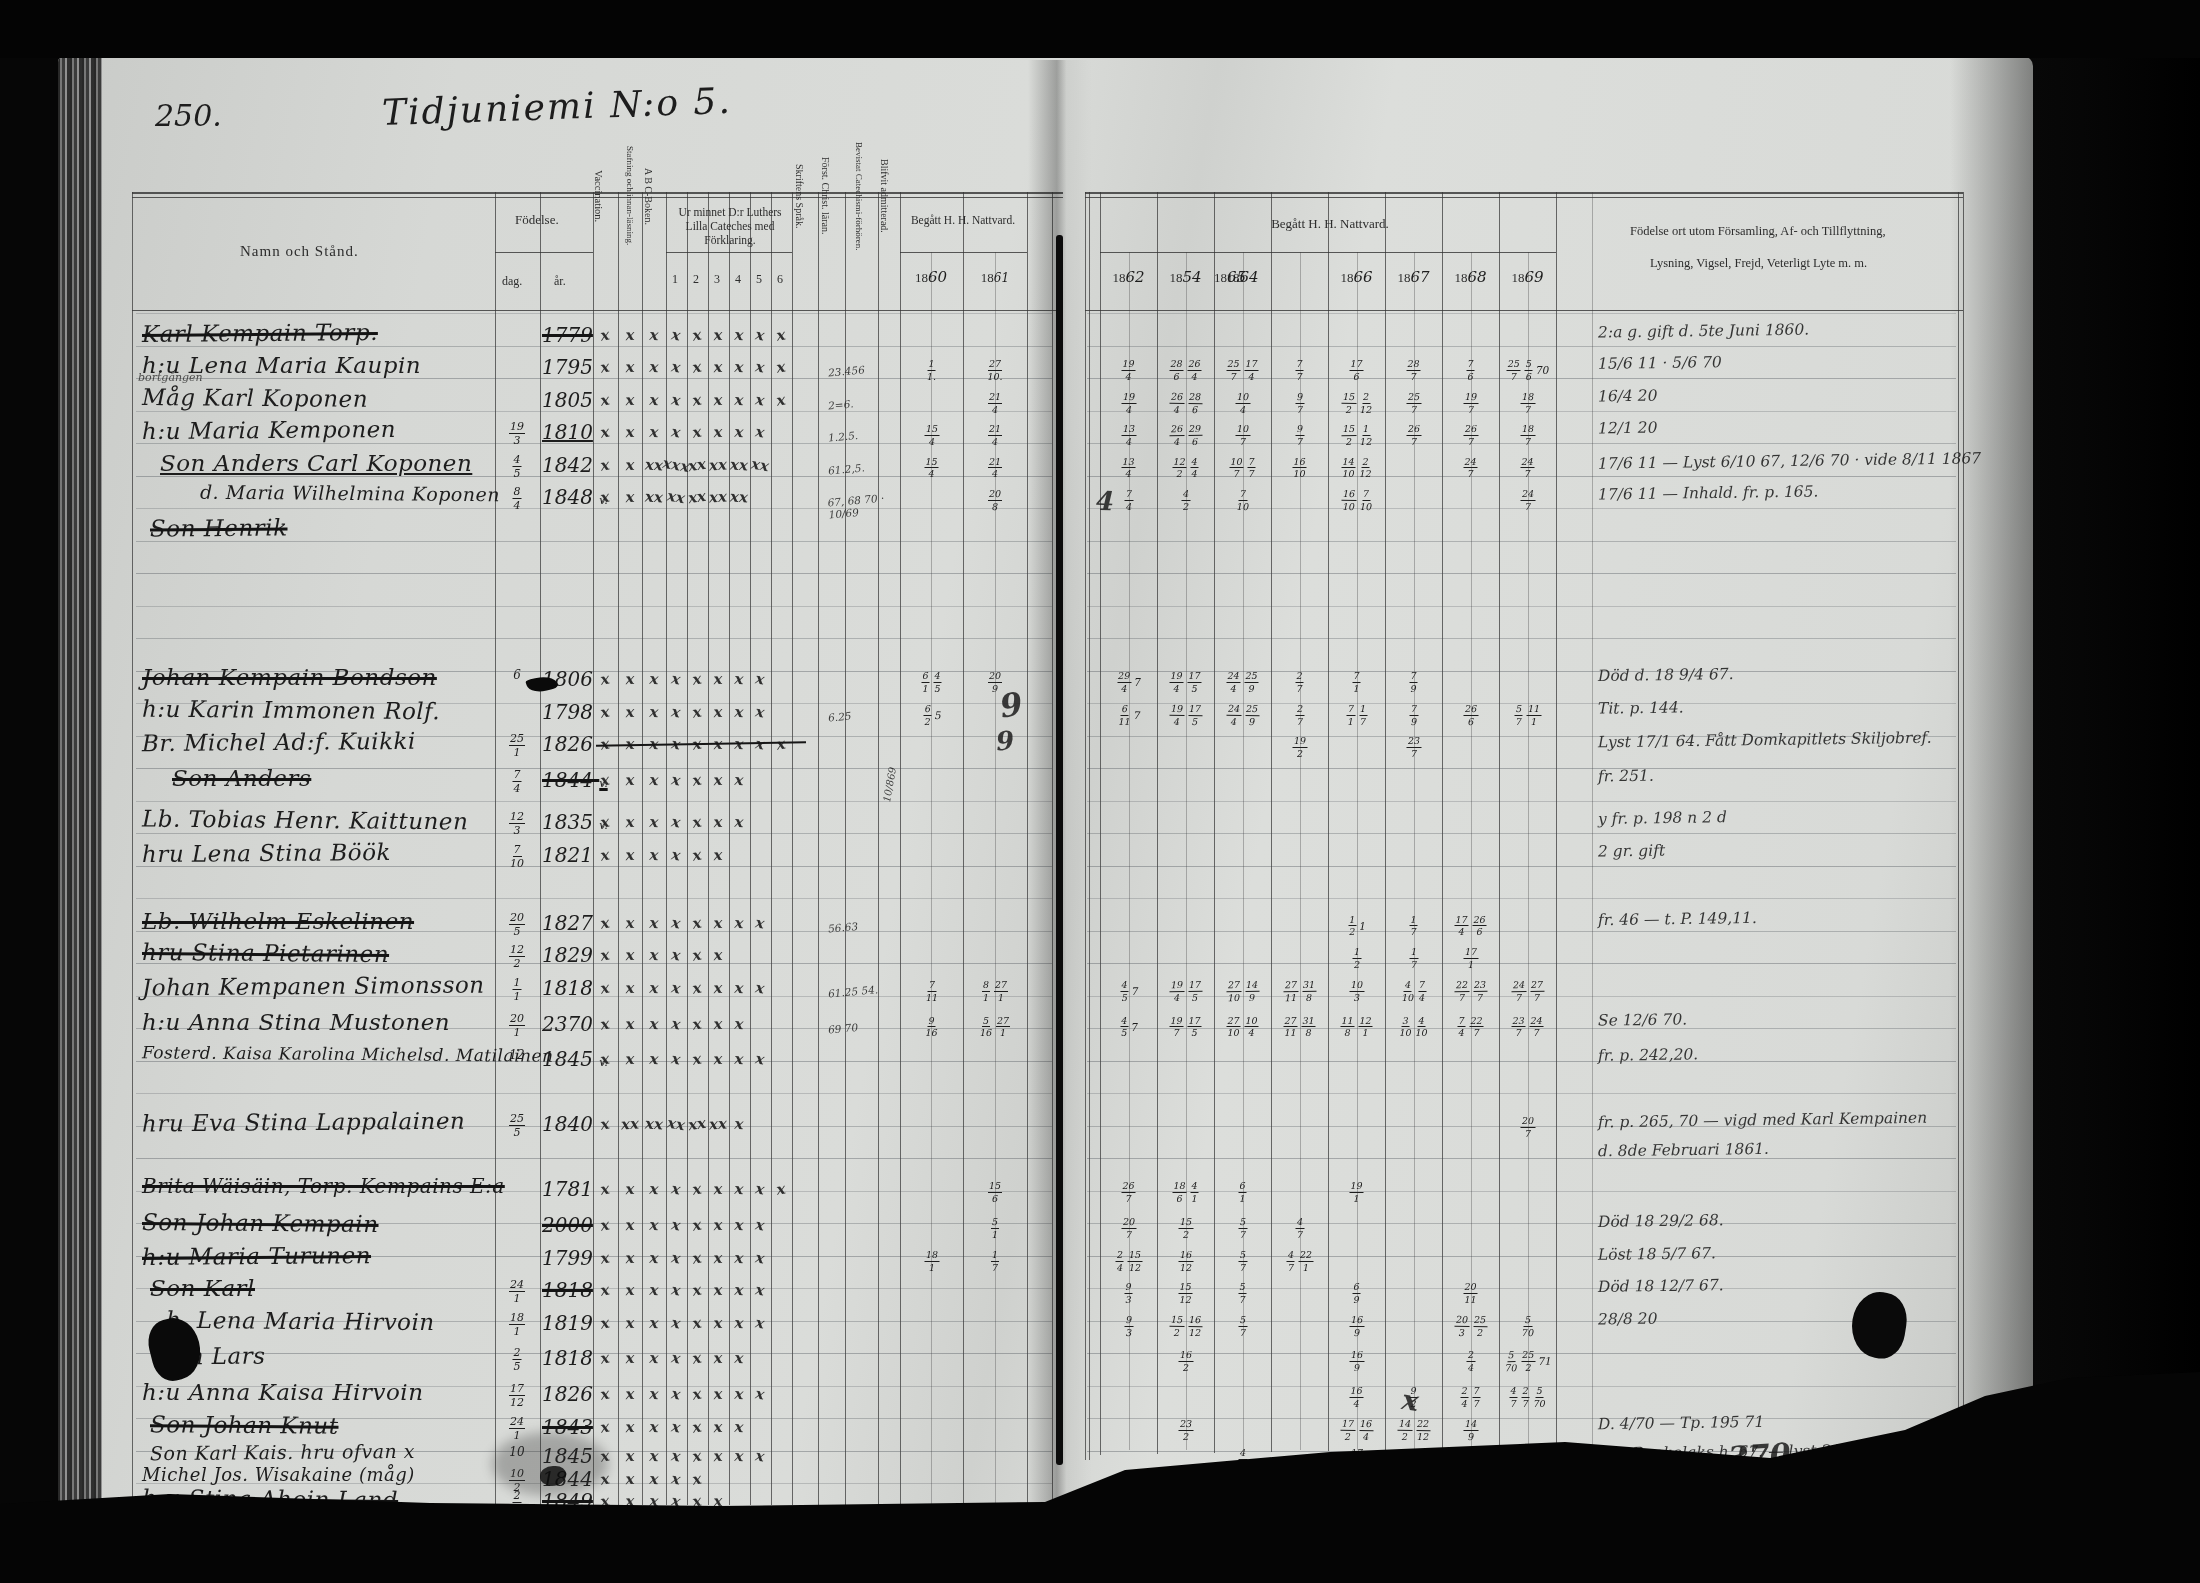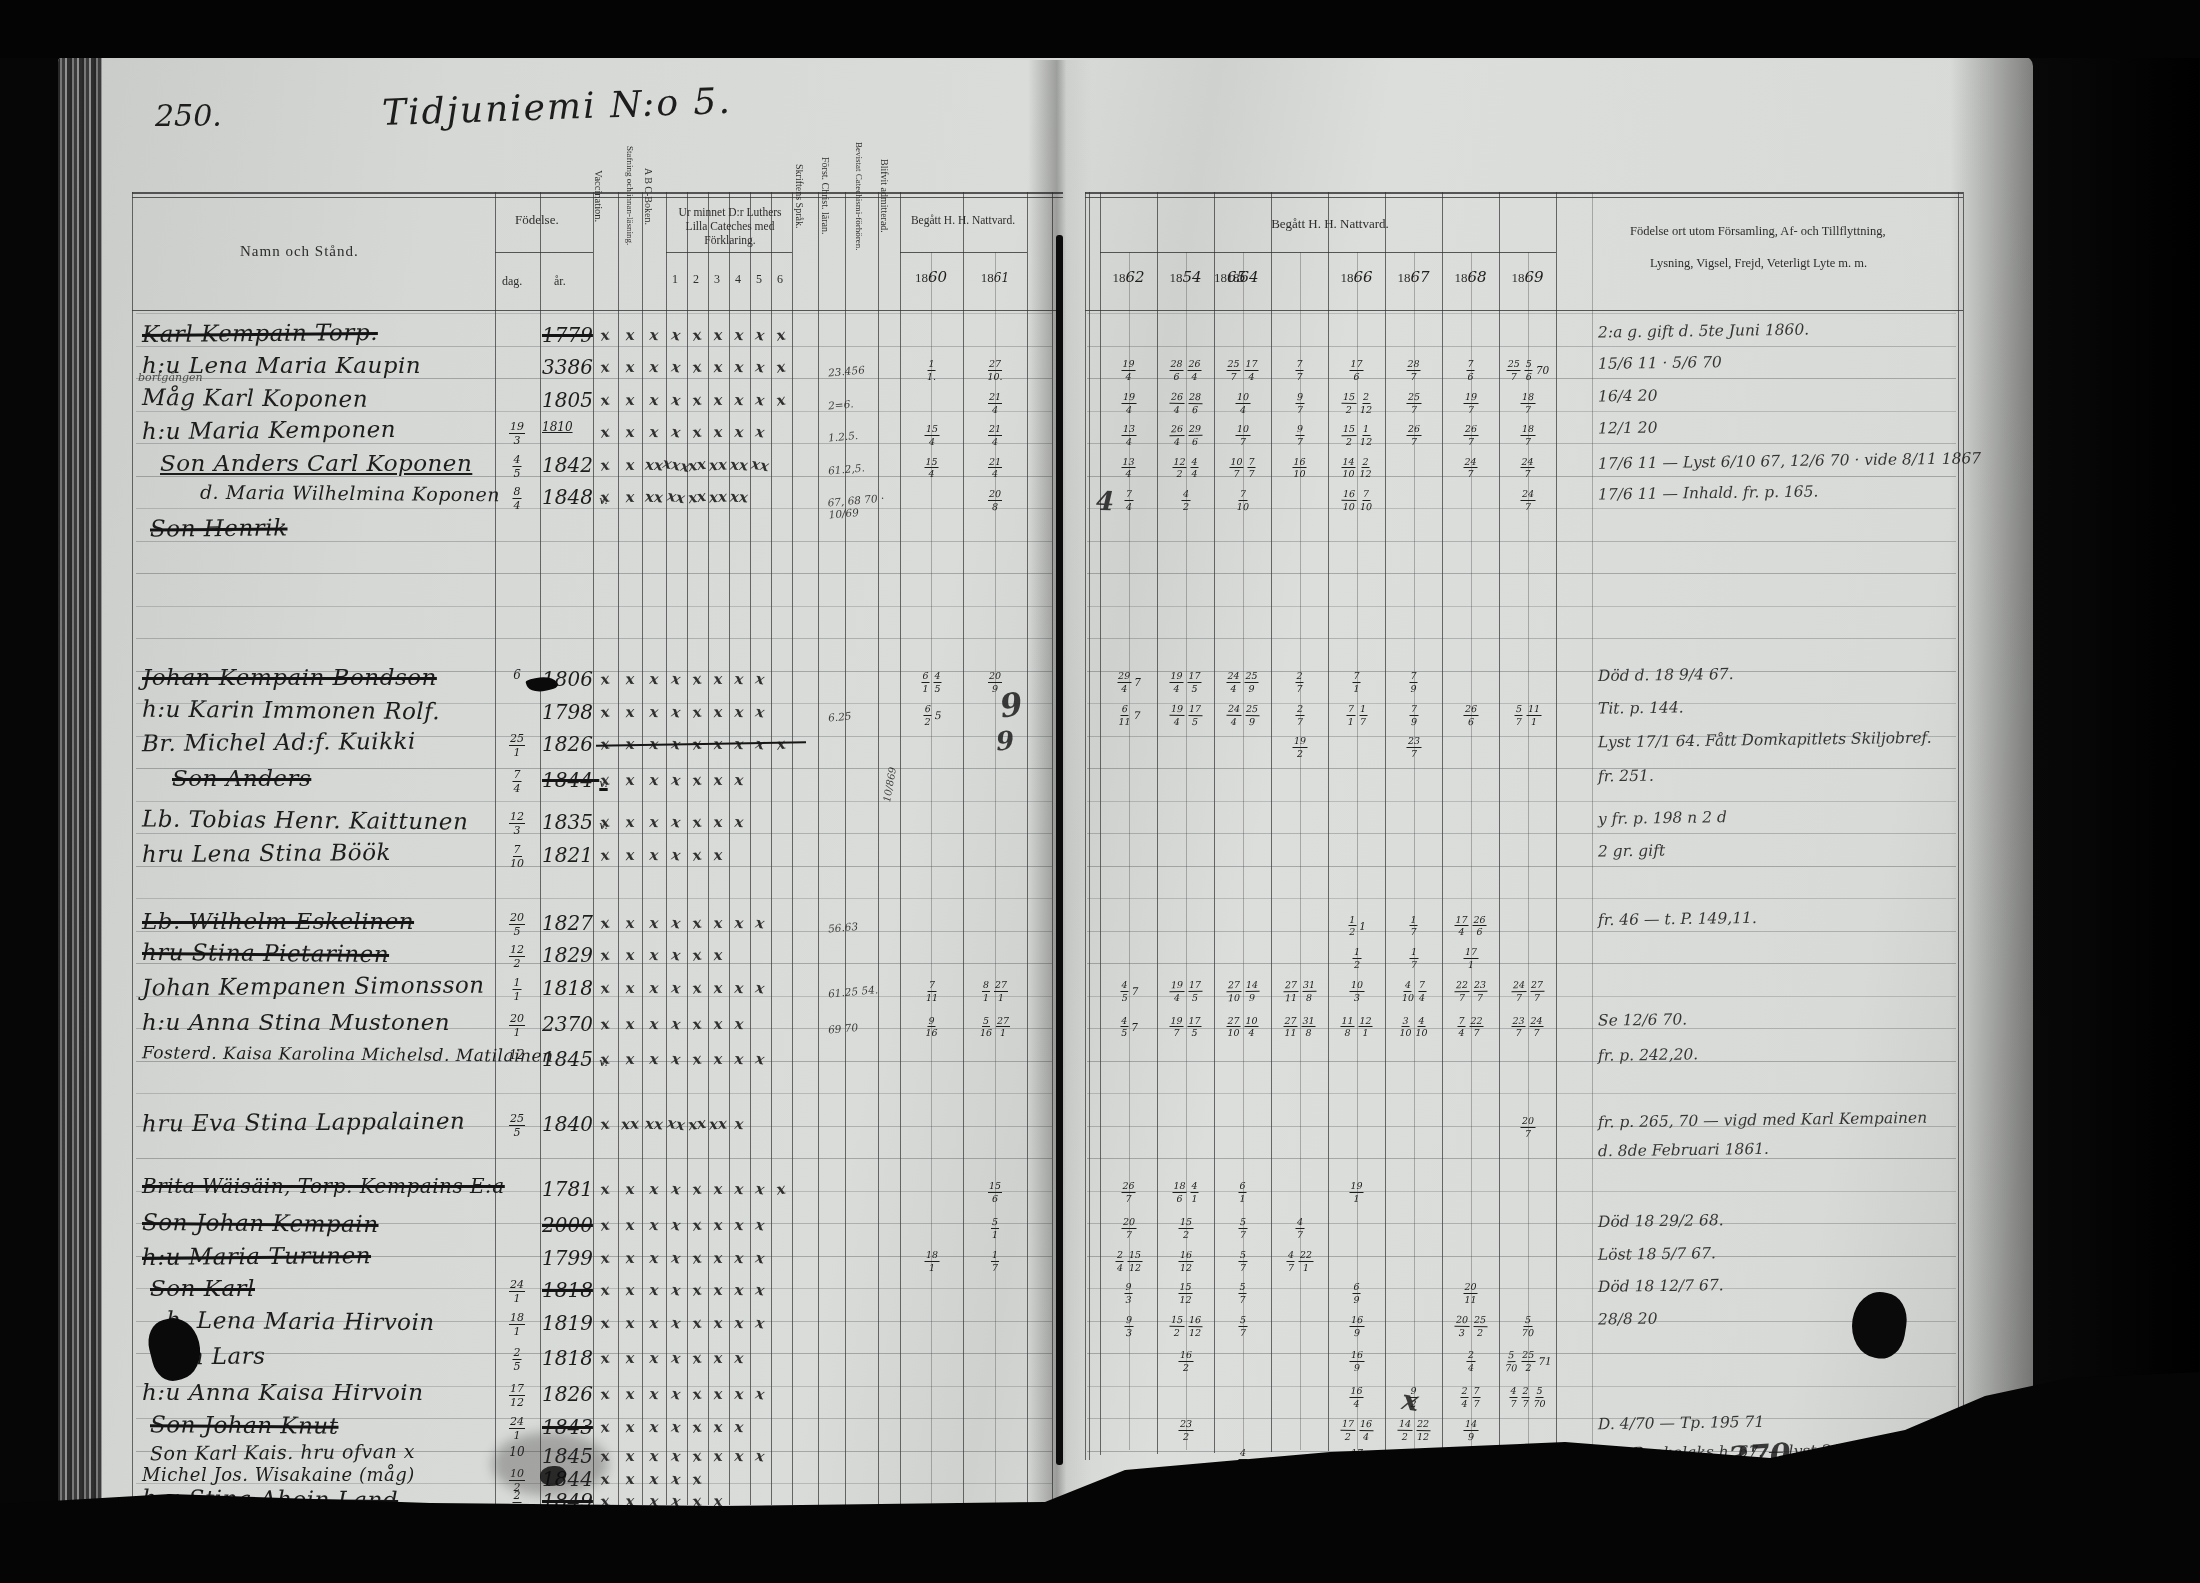--- a/index.html
+++ b/index.html
@@ -213,21 +213,21 @@
       <div class="pos hand" style="left: 630px; top: 325.5px; font-size: 15px; font-weight: bold; transform: translate(-50%, 0px) rotate(-3deg); opacity: 0.9;">x</div>
       <div class="pos hand" style="left: 654px; top: 325.5px; font-size: 15px; font-weight: bold; transform: translate(-50%, 0px) rotate(3deg); opacity: 0.9;">x</div>
       <div class="pos hand" style="left: 676px; top: 325.5px; font-size: 15px; font-weight: bold; transform: translate(-50%, 0px) rotate(9deg); opacity: 0.9;">x</div>
       <div class="pos hand" style="left: 697px; top: 325.5px; font-size: 15px; font-weight: bold; transform: translate(-50%, 0px) rotate(-9deg); opacity: 0.9;">x</div>
       <div class="pos hand" style="left: 718px; top: 325.5px; font-size: 15px; font-weight: bold; transform: translate(-50%, 0px) rotate(-3deg); opacity: 0.9;">x</div>
       <div class="pos hand" style="left: 739px; top: 325.5px; font-size: 15px; font-weight: bold; transform: translate(-50%, 0px) rotate(3deg); opacity: 0.9;">x</div>
       <div class="pos hand" style="left: 760px; top: 325.5px; font-size: 15px; font-weight: bold; transform: translate(-50%, 0px) rotate(9deg); opacity: 0.9;">x</div>
       <div class="pos hand" style="left: 781px; top: 325.5px; font-size: 15px; font-weight: bold; transform: translate(-50%, 0px) rotate(-9deg); opacity: 0.9;">x</div>
       <div class="pos hand" style="left: 1598px; top: 321.5px; font-size: 15.5px; white-space: nowrap; transform: rotate(-0.8deg); opacity: 0.88;">2:a g. gift d. 5te Juni 1860.</div>
       <div class="pos hand" style="left: 142px; top: 352px; font-size: 23px; white-space: nowrap; transform: rotate(0deg); letter-spacing: 0.5px;">h:u Lena Maria Kaupin</div>
-      <div class="pos hand" style="left: 542px; top: 355px; font-size: 20px; white-space: nowrap;">3386</div>
+      <div class="pos hand" style="left: 542px; top: 355px; font-size: 20px; white-space: nowrap;">1795</div>
       <div class="pos hand" style="left: 605px; top: 358px; font-size: 15px; font-weight: bold; transform: translate(-50%, 0px) rotate(-9deg); opacity: 0.9;">x</div>
       <div class="pos hand" style="left: 630px; top: 358px; font-size: 15px; font-weight: bold; transform: translate(-50%, 0px) rotate(-3deg); opacity: 0.9;">x</div>
       <div class="pos hand" style="left: 654px; top: 358px; font-size: 15px; font-weight: bold; transform: translate(-50%, 0px) rotate(3deg); opacity: 0.9;">x</div>
       <div class="pos hand" style="left: 676px; top: 358px; font-size: 15px; font-weight: bold; transform: translate(-50%, 0px) rotate(9deg); opacity: 0.9;">x</div>
       <div class="pos hand" style="left: 697px; top: 358px; font-size: 15px; font-weight: bold; transform: translate(-50%, 0px) rotate(-9deg); opacity: 0.9;">x</div>
       <div class="pos hand" style="left: 718px; top: 358px; font-size: 15px; font-weight: bold; transform: translate(-50%, 0px) rotate(-3deg); opacity: 0.9;">x</div>
       <div class="pos hand" style="left: 739px; top: 358px; font-size: 15px; font-weight: bold; transform: translate(-50%, 0px) rotate(3deg); opacity: 0.9;">x</div>
       <div class="pos hand" style="left: 760px; top: 358px; font-size: 15px; font-weight: bold; transform: translate(-50%, 0px) rotate(9deg); opacity: 0.9;">x</div>
       <div class="pos hand" style="left: 781px; top: 358px; font-size: 15px; font-weight: bold; transform: translate(-50%, 0px) rotate(-9deg); opacity: 0.9;">x</div>
       <div class="pos hand" style="left: 828px; top: 364px; font-size: 10.5px; width: 58px; line-height: 1.15; transform: rotate(-5deg); opacity: 0.85;">23.456</div>
@@ -379,21 +379,21 @@
           <span class="n">18</span>
           <span class="d">7</span>
         </span>
       </div>
       <div class="pos hand" style="left: 1598px; top: 386.5px; font-size: 15.5px; white-space: nowrap; transform: rotate(-0.8deg); opacity: 0.88;">16/4 20</div>
       <div class="pos hand" style="left: 142px; top: 417px; font-size: 23px; white-space: nowrap; transform: rotate(-0.5deg); letter-spacing: 0.5px;">h:u Maria Kemponen</div>
       <div class="pos hand" style="left: 517px; top: 421px; font-size: 1px; transform: translate(-50%, 0px);"><span class="fr" style="font-size:11px">
           <span class="n">19</span>
           <span class="d">3</span>
         </span></div>
-      <div class="pos hand" style="left: 542px; top: 420px; font-size: 12px; white-space: nowrap; text-decoration: underline;">1810</div>
+      <div class="pos hand" style="left: 542px; top: 420px; font-size: 20px; white-space: nowrap; text-decoration: underline;">1810</div>
       <div class="pos hand" style="left: 605px; top: 423px; font-size: 15px; font-weight: bold; transform: translate(-50%, 0px) rotate(-9deg); opacity: 0.9;">x</div>
       <div class="pos hand" style="left: 630px; top: 423px; font-size: 15px; font-weight: bold; transform: translate(-50%, 0px) rotate(-3deg); opacity: 0.9;">x</div>
       <div class="pos hand" style="left: 654px; top: 423px; font-size: 15px; font-weight: bold; transform: translate(-50%, 0px) rotate(3deg); opacity: 0.9;">x</div>
       <div class="pos hand" style="left: 676px; top: 423px; font-size: 15px; font-weight: bold; transform: translate(-50%, 0px) rotate(9deg); opacity: 0.9;">x</div>
       <div class="pos hand" style="left: 697px; top: 423px; font-size: 15px; font-weight: bold; transform: translate(-50%, 0px) rotate(-9deg); opacity: 0.9;">x</div>
       <div class="pos hand" style="left: 718px; top: 423px; font-size: 15px; font-weight: bold; transform: translate(-50%, 0px) rotate(-3deg); opacity: 0.9;">x</div>
       <div class="pos hand" style="left: 739px; top: 423px; font-size: 15px; font-weight: bold; transform: translate(-50%, 0px) rotate(3deg); opacity: 0.9;">x</div>
       <div class="pos hand" style="left: 760px; top: 423px; font-size: 15px; font-weight: bold; transform: translate(-50%, 0px) rotate(9deg); opacity: 0.9;">x</div>
       <div class="pos hand" style="left: 828px; top: 429px; font-size: 10.5px; width: 58px; line-height: 1.15; transform: rotate(-5deg); opacity: 0.85;">1.2.5.</div>
       <div class="pos cgroup hand" style="left: 931.5px; top: 424px; width: 63px; transform: translate(-50%, 0px) rotate(-0.5deg);">

